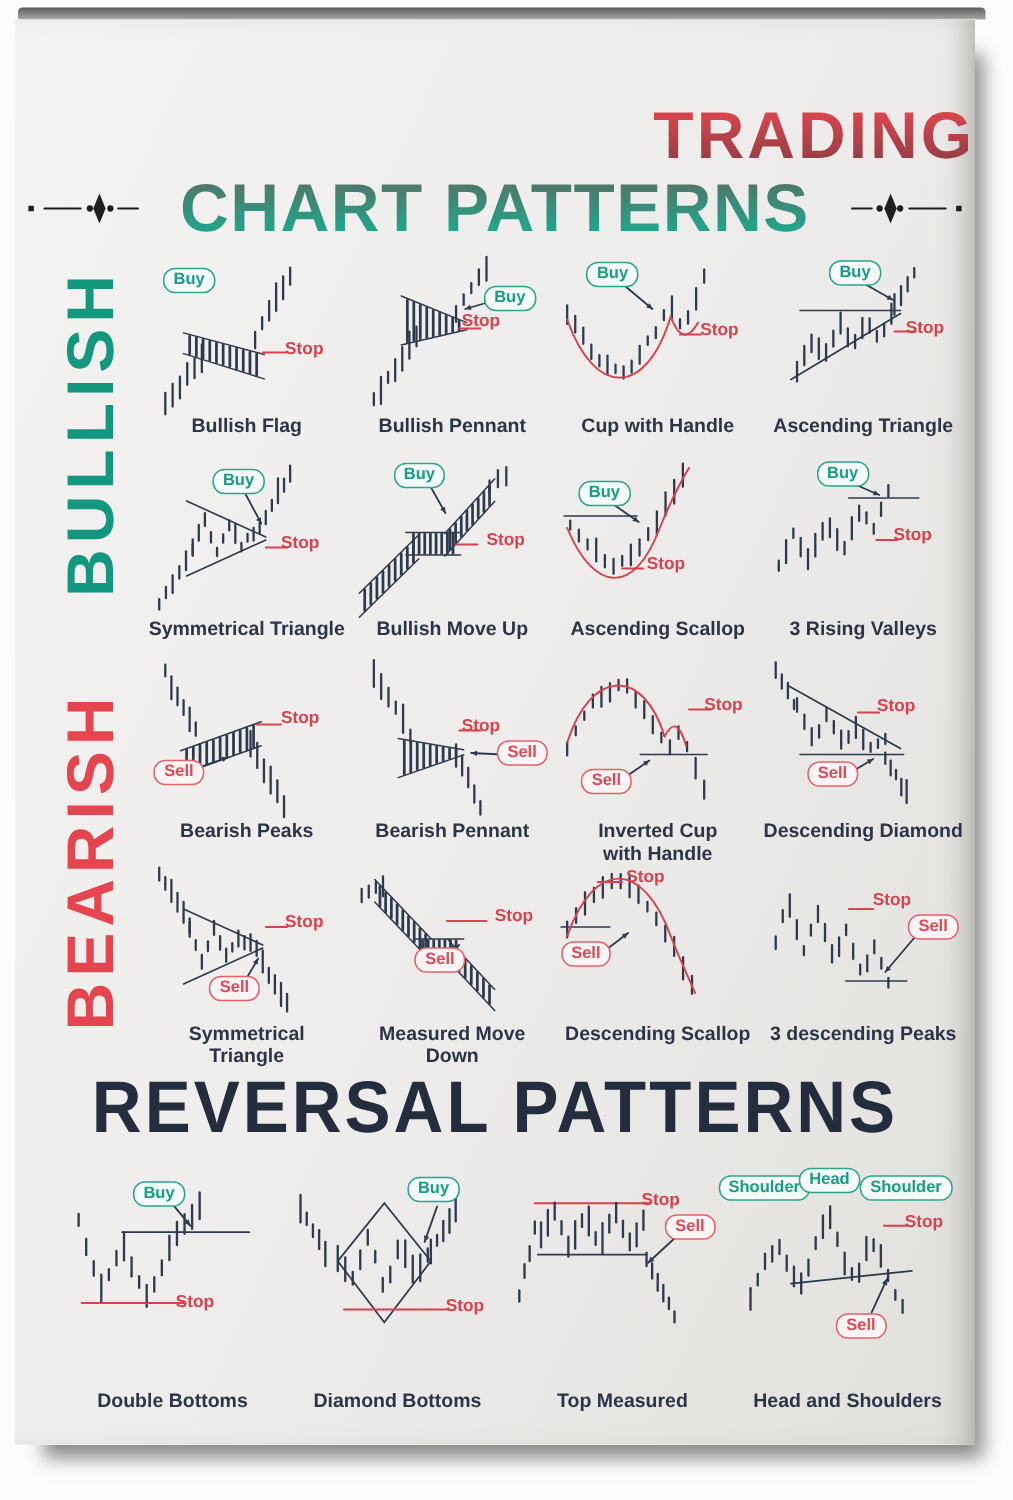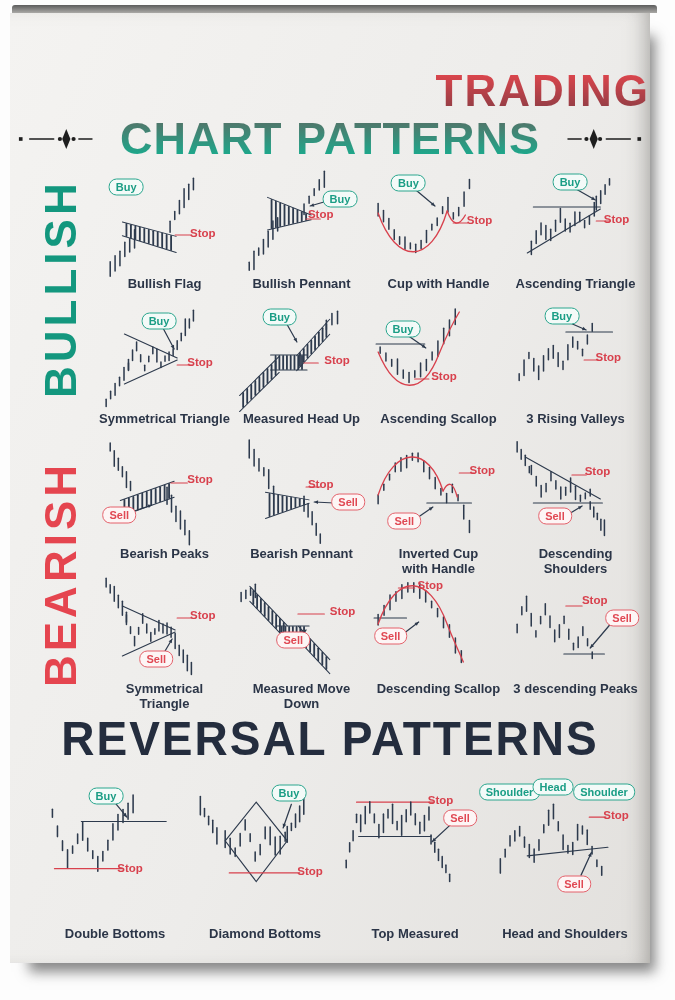--- a/index.html
+++ b/index.html
@@ -285,21 +285,21 @@
               <line x1="92" y1="12.303261537454091" x2="92" y2="21.57074601727072" stroke="#2d3a4d" stroke-width="1.5" stroke-linecap="round"></line>
               <line x1="97.5" y1="5.453306191600859" x2="97.5" y2="16.829062250442803" stroke="#2d3a4d" stroke-width="1.5" stroke-linecap="round"></line>
               <line x1="103" y1="3.353526745282579" x2="103" y2="15.648776830814313" stroke="#2d3a4d" stroke-width="1.5" stroke-linecap="round"></line>
               <line x1="70" y1="55" x2="84" y2="55" stroke="#d8414d" stroke-width="1.2" stroke-linecap="round"></line>
               <line x1="53" y1="16" x2="63" y2="34" stroke="#2d3a4d" stroke-width="1.2" stroke-linecap="round"></line>
               <polygon points="63,34 59.56639896201421,31.5812433127859 62.76031656865977,29.806844642427258" fill="#2d3a4d"></polygon>
             </svg>
             <span class="badge buy" style="left: 34%; top: 9%;">Buy</span>
             <span class="stoplbl" style="left: 76%; top: 52%;">Stop</span>
           </div>
-          <figcaption class="caption">Measured Head Up</figcaption>
+          <figcaption class="caption">Bullish Move Up</figcaption>
         </figure>
         <figure class="cell">
           <div class="chart">
             <svg viewBox="0 0 135 100" preserveAspectRatio="none">
               <line x1="6" y1="36" x2="54" y2="36" stroke="#2d3a4d" stroke-width="1.1" stroke-linecap="round"></line>
               <line x1="10" y1="39.06638588905334" x2="10" y2="45.13958700038493" stroke="#2d3a4d" stroke-width="1.5" stroke-linecap="round"></line>
               <line x1="15.692307692307693" y1="45.03082647021734" x2="15.692307692307693" y2="53.08223720950415" stroke="#2d3a4d" stroke-width="1.5" stroke-linecap="round"></line>
               <line x1="21.384615384615387" y1="51.6008895226799" x2="21.384615384615387" y2="58.3514518209545" stroke="#2d3a4d" stroke-width="1.5" stroke-linecap="round"></line>
               <line x1="27.076923076923077" y1="51.10764260234024" x2="27.076923076923077" y2="66.27481397611734" stroke="#2d3a4d" stroke-width="1.5" stroke-linecap="round"></line>
               <line x1="32.769230769230774" y1="62.04823014523762" x2="32.769230769230774" y2="70.17775344049485" stroke="#2d3a4d" stroke-width="1.5" stroke-linecap="round"></line>
@@ -481,21 +481,21 @@
               <line x1="89" y1="70.23629144188017" x2="89" y2="76.48118622060865" stroke="#2d3a4d" stroke-width="1.5" stroke-linecap="round"></line>
               <line x1="92.5" y1="76.18561640154803" x2="92.5" y2="87.31792028289055" stroke="#2d3a4d" stroke-width="1.5" stroke-linecap="round"></line>
               <line x1="96" y1="77.10449441515375" x2="96" y2="92.39642477787565" stroke="#2d3a4d" stroke-width="1.5" stroke-linecap="round"></line>
               <line x1="64" y1="32" x2="78" y2="32" stroke="#d8414d" stroke-width="1.2" stroke-linecap="round"></line>
               <line x1="56" y1="74" x2="74" y2="63" stroke="#2d3a4d" stroke-width="1.2" stroke-linecap="round"></line>
               <polygon points="74,63 71.72560603454394,66.53088262193705 69.82037866679853,63.41323783835365" fill="#2d3a4d"></polygon>
             </svg>
             <span class="stoplbl" style="left: 66%; top: 28%;">Stop</span>
             <span class="badge sell" style="left: 35%; top: 73%;">Sell</span>
           </div>
-          <figcaption class="caption">Descending Shoulders</figcaption>
+          <figcaption class="caption">Descending Diamond</figcaption>
         </figure>
         <figure class="cell">
           <div class="chart">
             <svg viewBox="0 0 135 100" preserveAspectRatio="none">
               <line x1="10" y1="0.36825380958616716" x2="10" y2="9.048948558792471" stroke="#2d3a4d" stroke-width="1.5" stroke-linecap="round"></line>
               <line x1="14" y1="6.731985126622021" x2="14" y2="15.119086125306787" stroke="#2d3a4d" stroke-width="1.5" stroke-linecap="round"></line>
               <line x1="18" y1="8.542697866866366" x2="18" y2="23.35958355604671" stroke="#2d3a4d" stroke-width="1.5" stroke-linecap="round"></line>
               <line x1="22" y1="17.27765070479363" x2="22" y2="29.779320494271815" stroke="#2d3a4d" stroke-width="1.5" stroke-linecap="round"></line>
               <line x1="26" y1="23.236793972132727" x2="26" y2="37.21728306640871" stroke="#2d3a4d" stroke-width="1.5" stroke-linecap="round"></line>
               <line x1="30" y1="34.23960010614246" x2="30" y2="44.133120332844555" stroke="#2d3a4d" stroke-width="1.5" stroke-linecap="round"></line>

